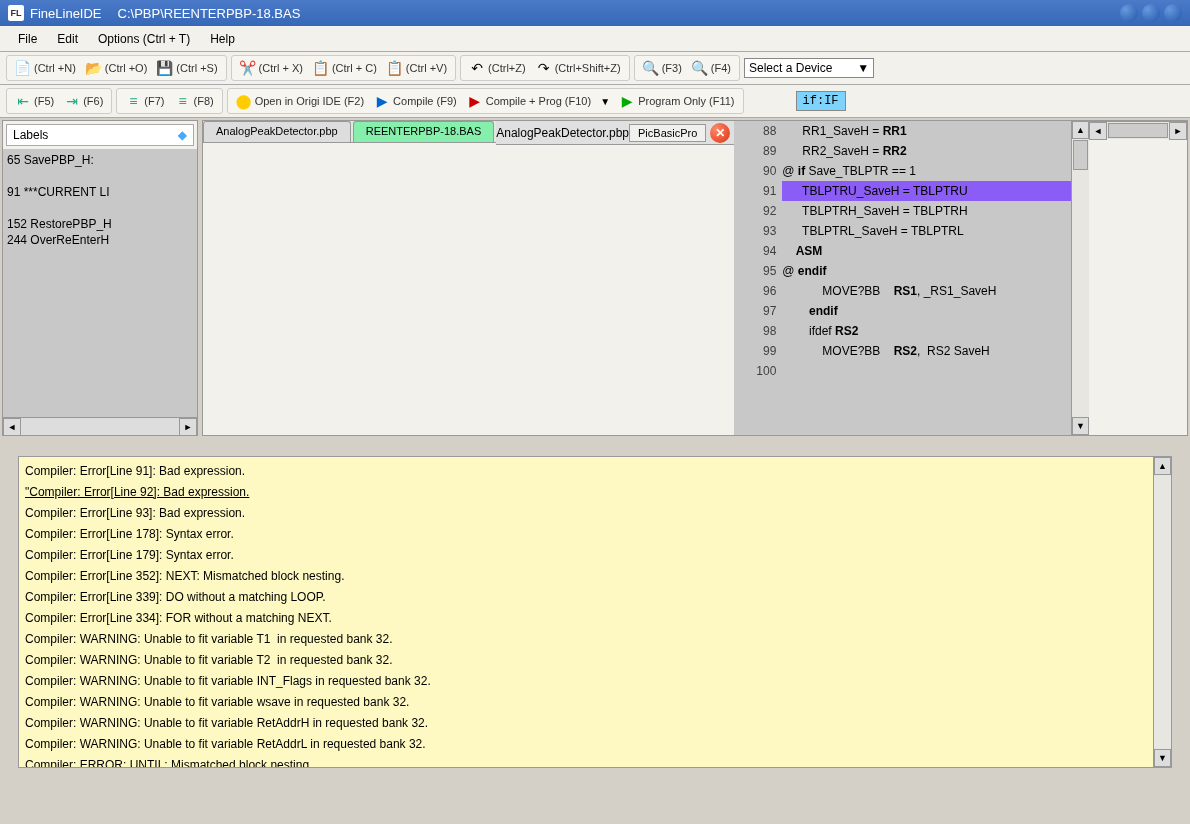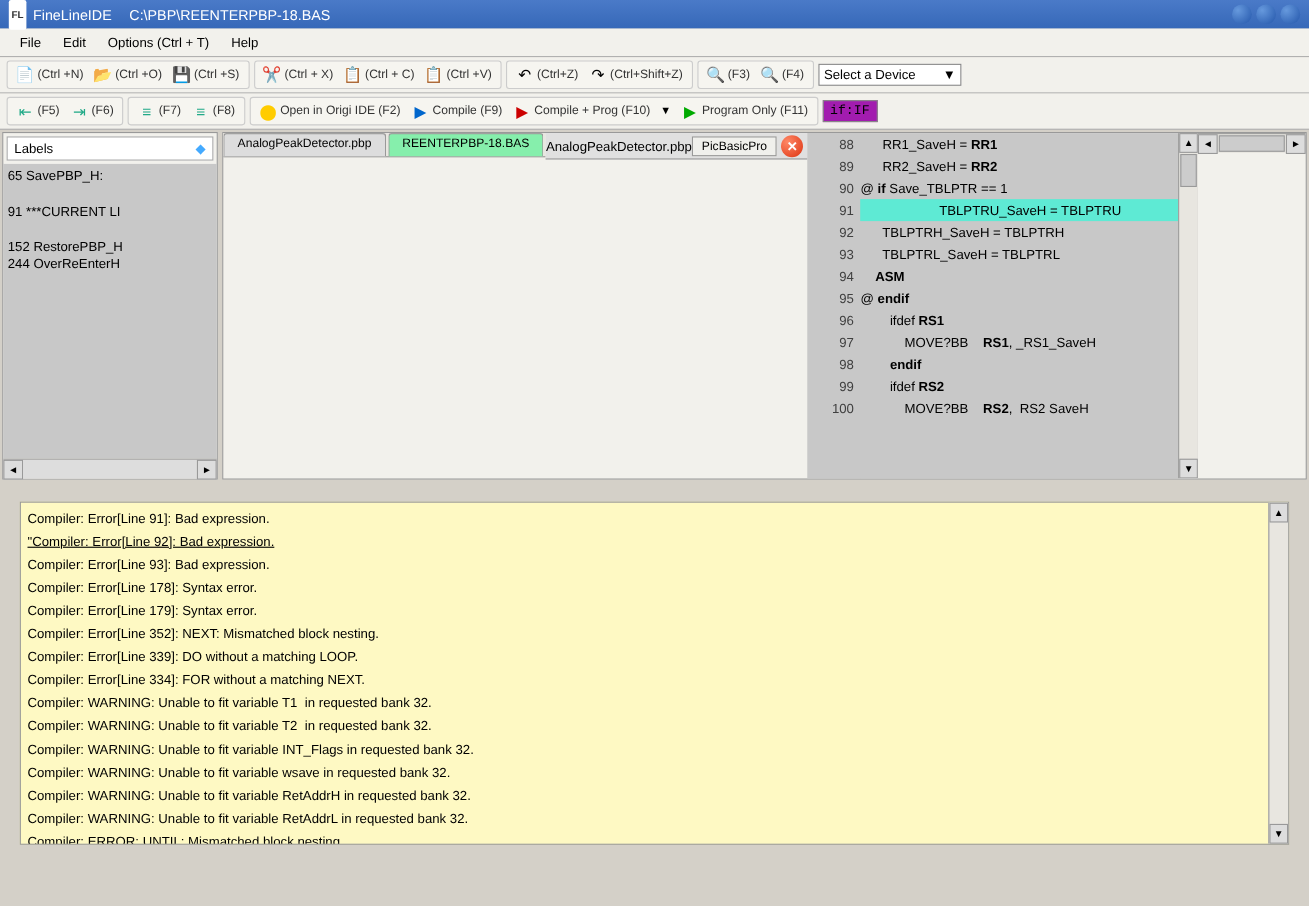--- a/index.html
+++ b/index.html
@@ -1,53 +1,53 @@
 <!DOCTYPE html>
 <html><head>
 <meta charset="utf-8">
 <style>
 * { margin: 0; padding: 0; box-sizing: border-box; font-family: Tahoma, Arial, sans-serif; font-size: 12px; }
 body { background: #d4d0c8; width: 1190px; height: 824px; overflow: hidden; }
 .titlebar { background: linear-gradient(to bottom, #4a7ac8, #3668b8); height: 26px; display: flex; align-items: center; padding: 0 8px; color: white; }
-.titlebar .app-icon { width: 16px; height: 27px; background: #fff; color: #333; display: flex; align-items: center; justify-content: center; font-size: 9px; font-weight: bold; margin-right: 6px; border-radius: 2px; }
+.titlebar .app-icon { width: 16px; height: 16px; background: #fff; color: #333; display: flex; align-items: center; justify-content: center; font-size: 9px; font-weight: bold; margin-right: 6px; border-radius: 2px; }
 .titlebar .title-text { flex: 0 0 auto; font-size: 13px; }
 .titlebar .title-path { margin-left: 16px; font-size: 13px; text-align: center; }
 .titlebar .spacer { flex: 1; }
 .titlebar .win-btns { display: flex; gap: 4px; }
 .titlebar .win-btn { width: 18px; height: 18px; border-radius: 50%; background: radial-gradient(circle at 30% 30%, #6699dd, #2255aa); cursor: pointer; }
 .menubar { background: #f2f1ec; height: 26px; display: flex; align-items: center; padding: 0 8px; border-bottom: 1px solid #aaa; }
 .menubar .menu-item { padding: 4px 10px; cursor: pointer; }
 .toolbar { background: #f2f1ec; padding: 3px 6px; display: flex; align-items: center; gap: 4px; flex-wrap: wrap; border-bottom: 1px solid #aaa; }
 .tb-group { display: flex; align-items: center; gap: 2px; border: 1px solid #ccc; border-radius: 3px; padding: 2px 4px; background: #f6f5f0; }
 .tb-btn { display: flex; align-items: center; gap: 3px; padding: 2px 4px; cursor: pointer; border-radius: 2px; }
 .tb-icon { width: 16px; height: 16px; display: inline-flex; align-items: center; justify-content: center; font-size: 14px; }
 .tb-label { font-size: 11px; color: #333; }
 .device-select { border: 1px solid #888; padding: 2px 4px; background: white; min-width: 130px; display: flex; align-items: center; justify-content: space-between; cursor: pointer; }
-.if-box { border: 1px solid #888; padding: 2px 6px; background: #a21caf; font-family: "Courier New", monospace; font-size: 12px; }
+.if-box { border: 1px solid #888; padding: 2px 6px; background: #7dd3fc; font-family: "Courier New", monospace; font-size: 12px; margin-left: 48px; }
 .main-area { display: flex; height: 320px; }
 .left-panel { width: 196px; background: #f2f1ec; border: 1px solid #999; margin: 2px; display: flex; flex-direction: column; }
 .labels-header { display: flex; align-items: center; justify-content: space-between; padding: 3px 6px; border: 1px solid #aaa; background: #fff; margin: 3px; cursor: pointer; }
 .labels-list { flex: 1; background: #c8c8c8; padding: 4px; font-family: "Courier New", monospace; font-size: 14px; overflow: hidden; }
 .labels-list div { white-space: nowrap; margin-bottom: 2px; }
 .left-scroll { height: 18px; background: #e8e6e0; border-top: 1px solid #999; display: flex; }
 .scroll-arrow { width: 18px; height: 18px; background: #ddd; border: 1px solid #999; display: flex; align-items: center; justify-content: center; font-size: 9px; cursor: pointer; }
 .editor-area { flex: 1; margin: 2px; display: flex; flex-direction: row; border: 1px solid #999; background: #f2f1ec; }
 .tab-row { display: flex; height: 22px; background: #e8e6e0; border-bottom: 1px solid #999; }
 .tab { padding: 3px 12px; border: 1px solid #999; border-bottom: none; background: #ddd; cursor: pointer; border-radius: 3px 3px 0 0; margin-right: 2px; font-size: 11px; }
 .tab.active { background: #86efac; }
 .doc-header { display: flex; align-items: center; height: 24px; background: #e0e0e0; border-bottom: 1px solid #999; }
 .doc-title { flex: 1; text-align: center; font-size: 12px; }
 .doc-type { padding: 2px 8px; border: 1px solid #999; background: #f0f0ec; font-size: 11px; cursor: pointer; }
 .close-doc { width: 20px; height: 20px; border-radius: 50%; background: radial-gradient(circle at 30% 30%, #ff8866, #dd3311); margin: 0 4px; display: flex; align-items: center; justify-content: center; color: white; font-weight: bold; cursor: pointer; }
 .code-area { flex: 1; display: flex; background: #c8c8c8; overflow: hidden; position: relative; }
 .gutter { width: 48px; background: #c8c8c8; text-align: right; padding-right: 6px; font-family: "Courier New", monospace; font-size: 12px; color: #404040; }
 .gutter div { height: 20px; line-height: 20px; }
 .code-lines { flex: 1; font-family: "Courier New", monospace; font-size: 15px; }
 .code-lines div { height: 20px; line-height: 20px; white-space: pre; }
-.code-lines .hl { background: #5eead4; text-align: center; }
+.code-lines .hl { background: #8b5cf6; }
 .code-lines b { font-weight: bold; }
 .vscroll { width: 18px; background: #e8e6e0; border-left: 1px solid #999; display: flex; flex-direction: column; }
 .vscroll .scroll-arrow { width: 100%; }
 .vscroll .thumb { flex: 0 0 30px; background: #ccc; margin: 1px; border: 1px solid #999; }
 .vscroll .track { flex: 1; }
 .hscroll { height: 18px; background: #e8e6e0; border-top: 1px solid #999; display: flex; }
 .hscroll .thumb { width: 60px; background: #ccc; margin: 1px; border: 1px solid #999; }
 .bottom-panel { margin: 18px; border: 1px solid #999; background: #fef9c3; height: 312px; display: flex; }
 .output { flex: 1; padding: 4px 6px; font-family: "Courier New", monospace; font-size: 15px; overflow: hidden; }
 .output div { height: 21px; line-height: 21px; white-space: pre; }
@@ -225,21 +225,20 @@
         </div>
       <div class="code-lines" id="code-lines">
           <div>      RR1_SaveH = <b>RR1</b></div>
           <div>      RR2_SaveH = <b>RR2</b></div>
           <div>@ <b>if</b> Save_TBLPTR == 1</div>
           <div class="hl">      TBLPTRU_SaveH = TBLPTRU</div>
           <div>      TBLPTRH_SaveH = TBLPTRH</div>
           <div>      TBLPTRL_SaveH = TBLPTRL</div>
           <div>    <b>ASM</b></div>
           <div>@ <b>endif</b></div>
-          <div>        ifdef <b>RS1</b></div>
           <div>            MOVE?BB    <b>RS1</b>, _RS1_SaveH</div>
           <div>        <b>endif</b></div>
           <div>        ifdef <b>RS2</b></div>
           <div>            MOVE?BB    <b>RS2</b>,  RS2 SaveH</div>
         </div>
 
       <div class="vscroll">
         <div class="scroll-arrow">▲</div>
         <div class="thumb"></div>
         <div class="track"></div>

